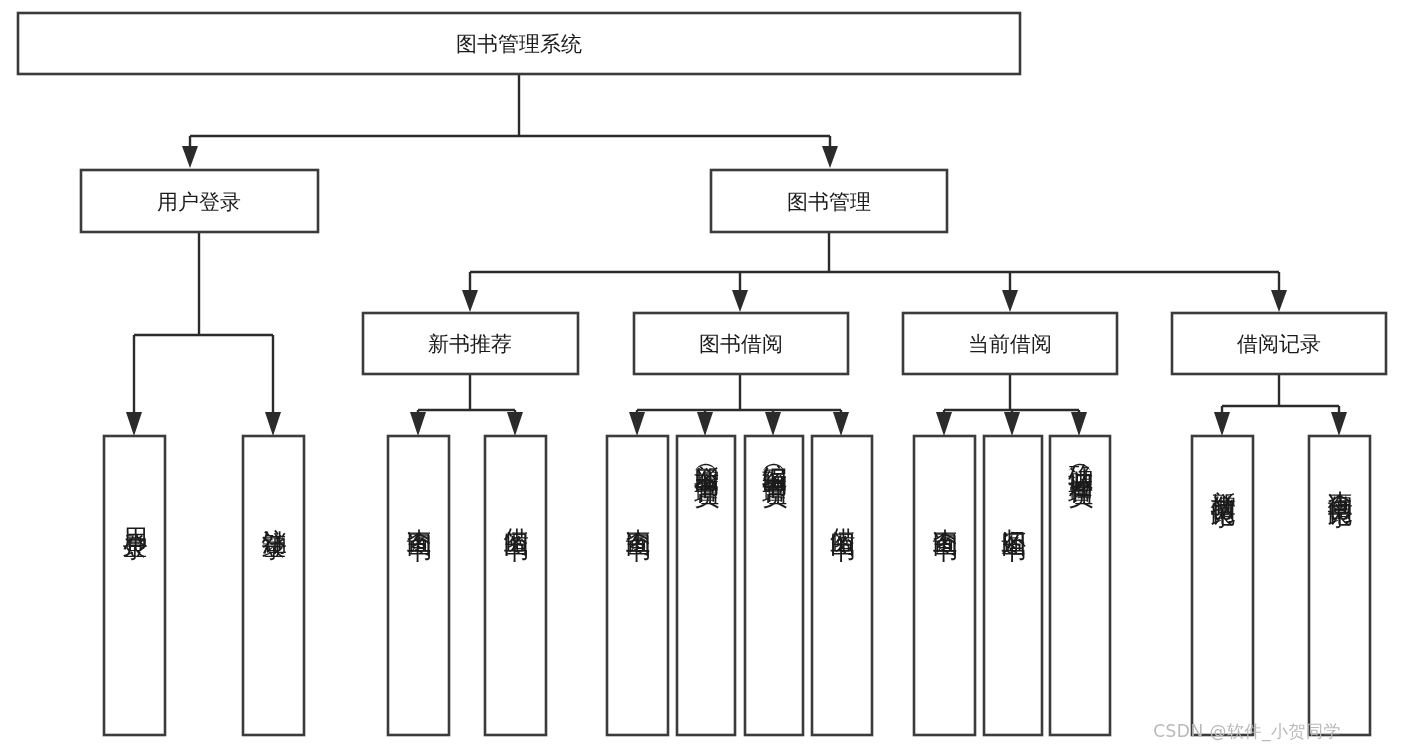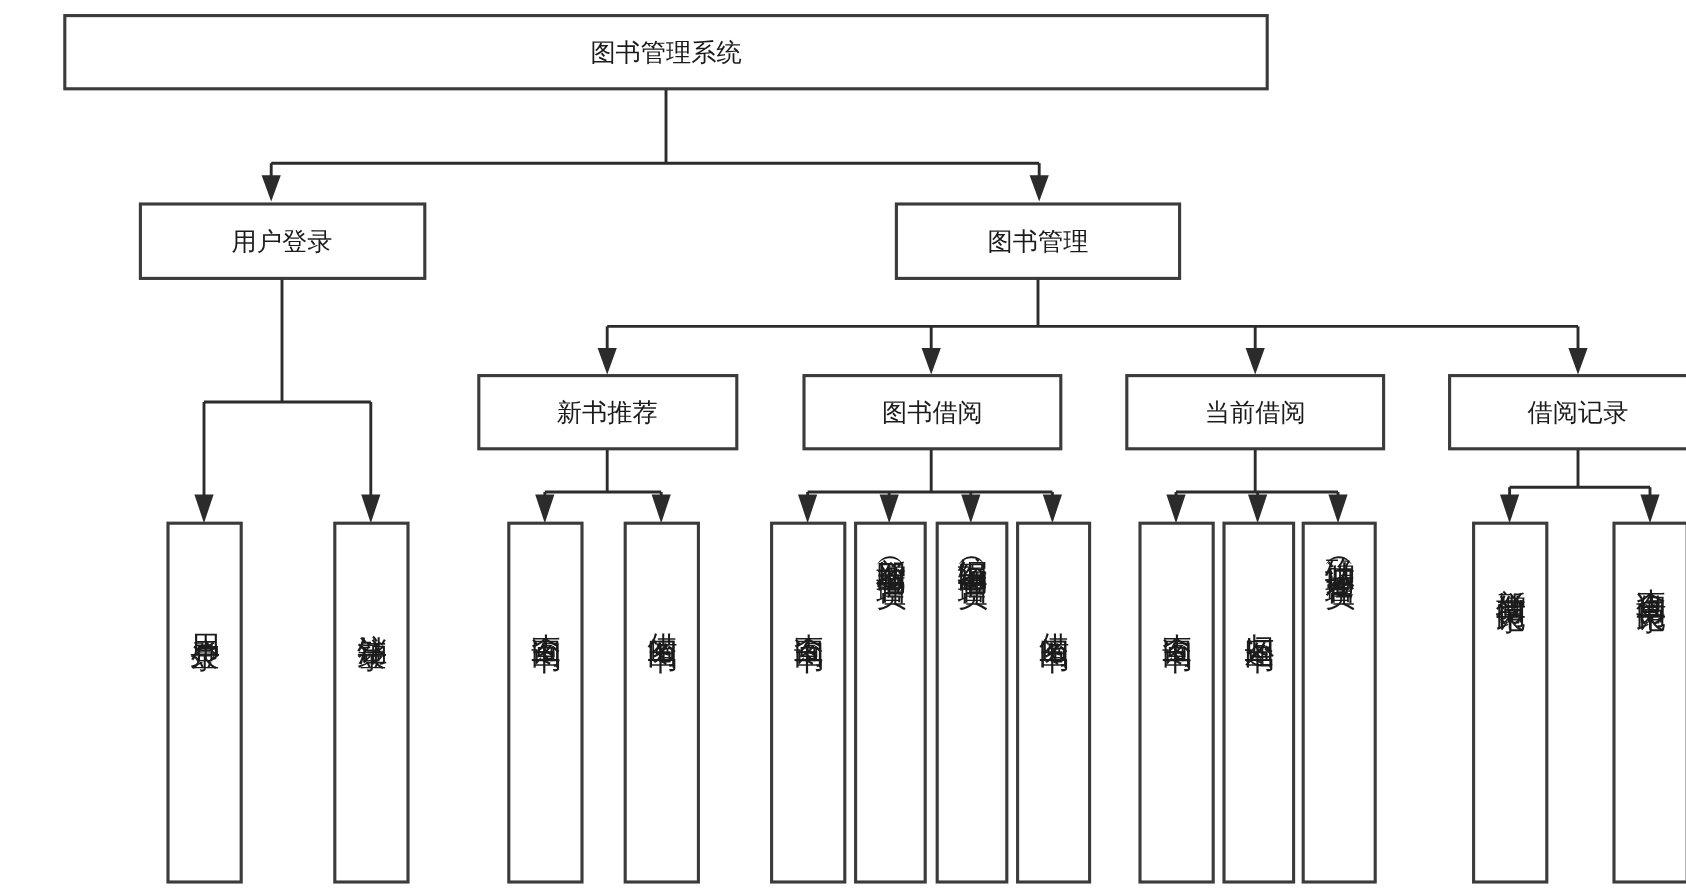--- a/index.html
+++ b/index.html
@@ -12,21 +12,20 @@
     width: 1405px;
     height: 747px;
     font-family: "DejaVu Sans", "Liberation Sans", sans-serif;
     overflow: hidden;
   }
   #diagram-root {
     position: relative;
     width: 1349px;
     height: 747px;
     background: #ffffff;
-    margin-left: 36px;
   }
   svg.diagram-svg {
     position: absolute;
     left: 0;
     top: 0;
     width: 1405px;
     height: 747px;
     display: block;
   }
   .node-box {
@@ -252,13 +251,14 @@
     <span class="leaf-label" style="margin-top:8px;">确认归还（管理员）</span>
   </div>
 
   <div class="leaf-label-wrap" style="left:1192px; top:436px; width:61px; height:299px;">
     <span class="leaf-label" style="margin-top:34px;">新增借阅记录</span>
   </div>
   <div class="leaf-label-wrap" style="left:1309px; top:436px; width:61px; height:299px;">
     <span class="leaf-label" style="margin-top:34px;">查询借阅记录</span>
   </div>
 
+  <div class="watermark">CSDN @软件_小贺同学</div>
 </div>
 
 </body></html>

